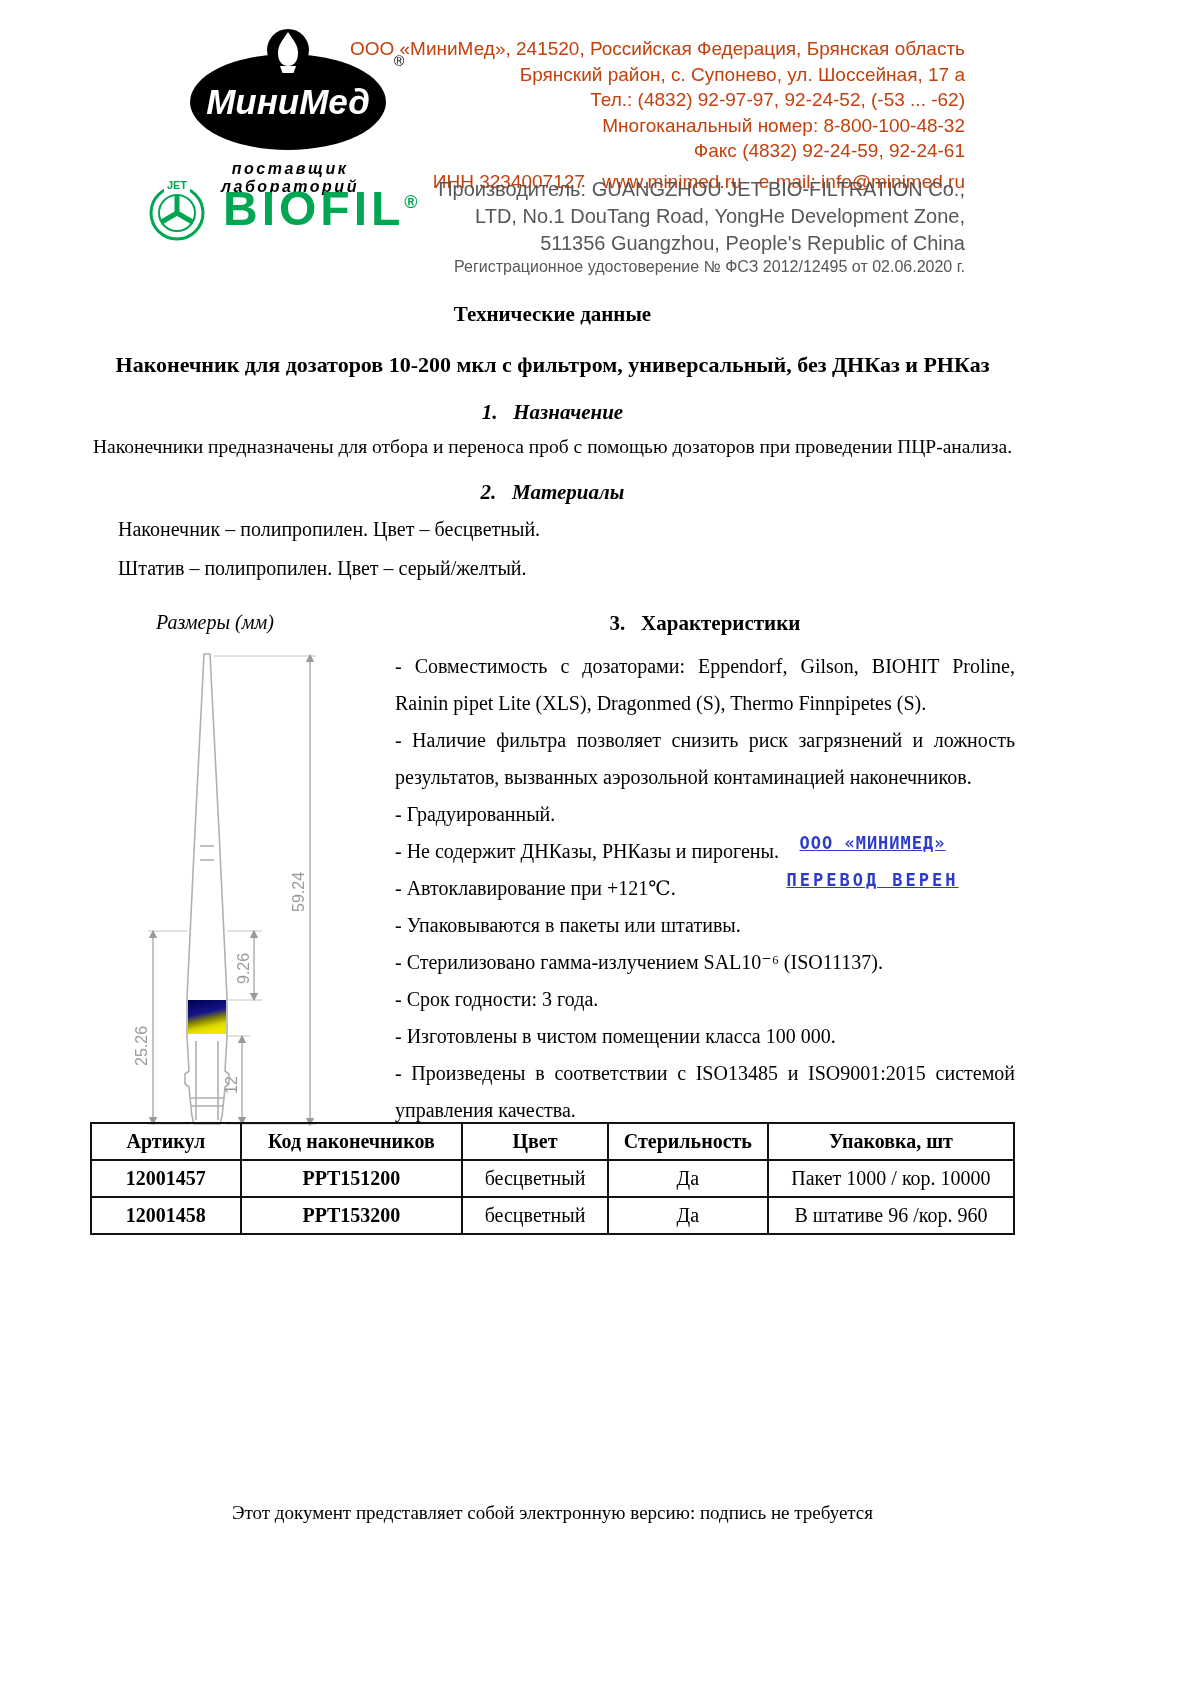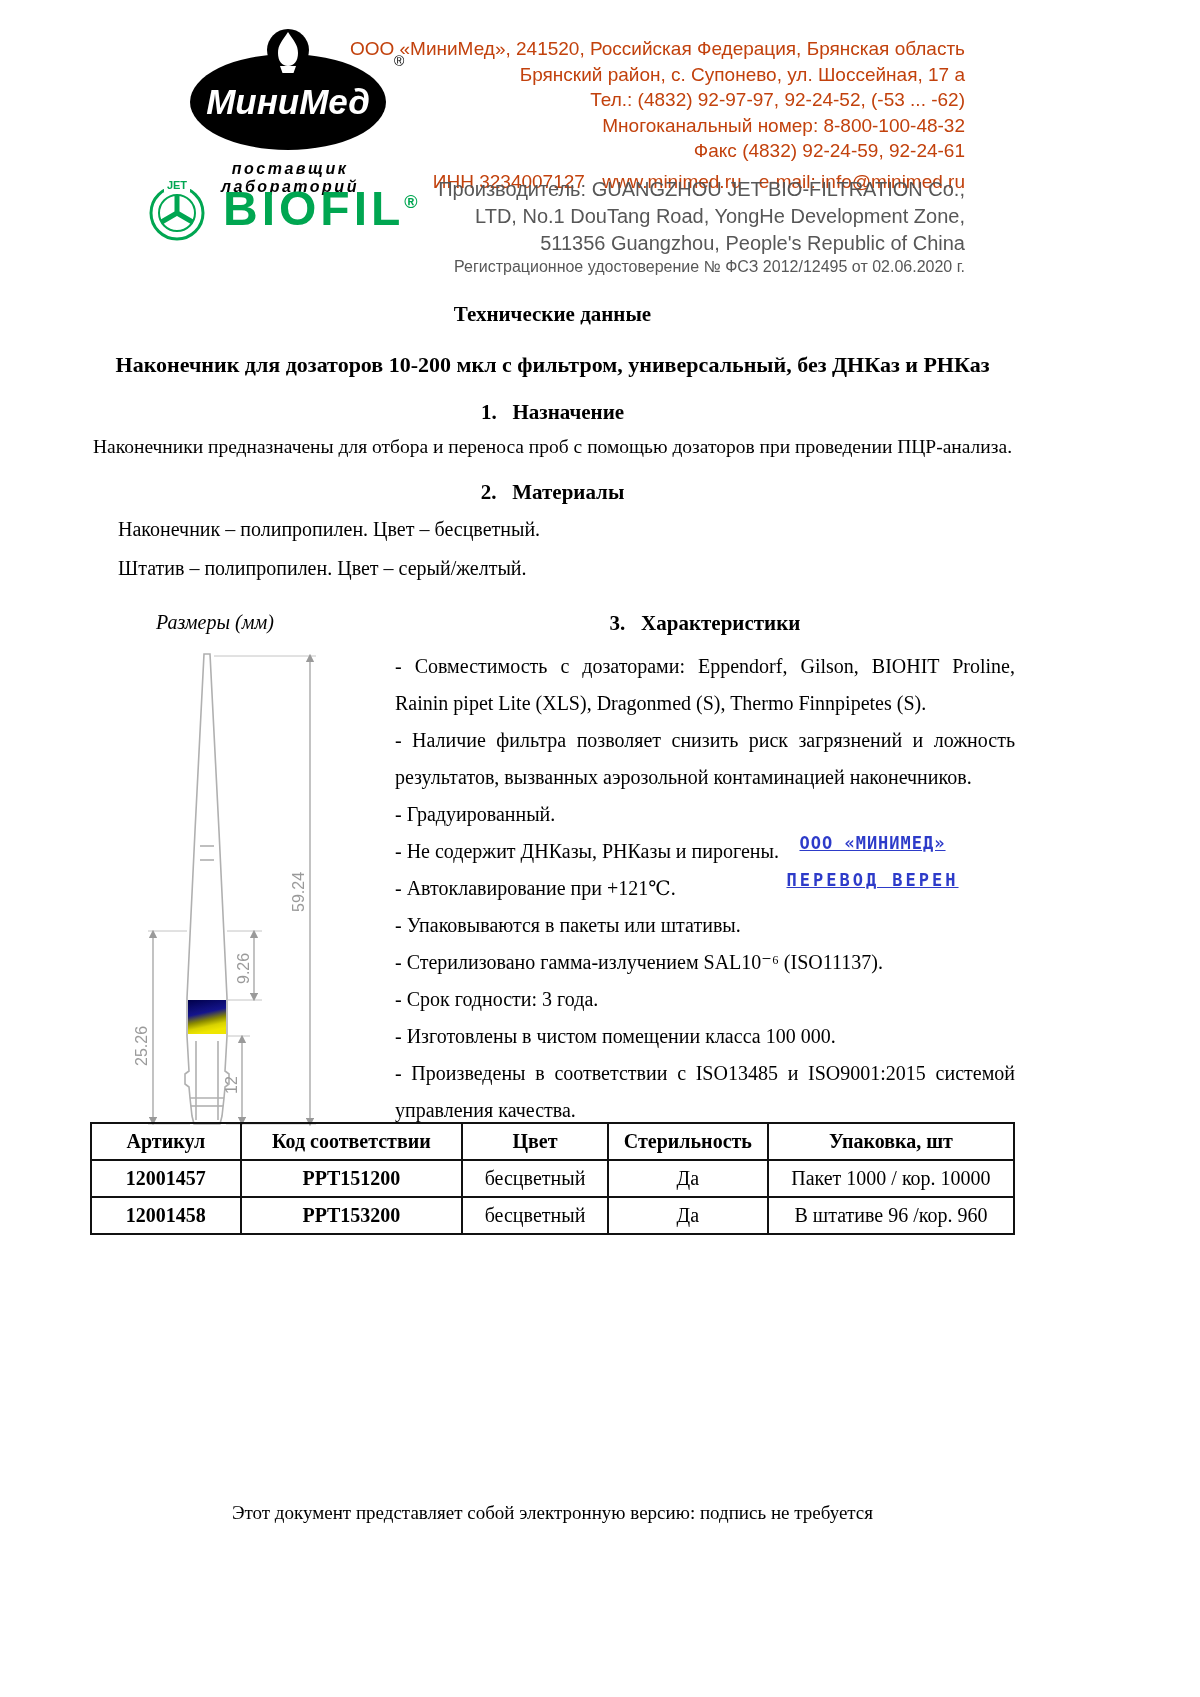--- a/index.html
+++ b/index.html
@@ -38,21 +38,21 @@
   .registration {
     position:absolute; top:258px; right:235px;
     font-family:"Liberation Sans","DejaVu Sans",sans-serif;
     color:#575757; font-size:16px;
   }
 
   
   .main { position:absolute; left:90px; top:302px; width:925px; font-size:20px; }
   .tech-title { text-align:center; font-weight:bold; font-size:21px; }
   .product-title { text-align:center; font-weight:bold; font-size:22px; margin-top:25px; white-space:nowrap; }
-  .num-heading { text-align:center; font-weight:bold; font-size:21px; margin-top:22px; white-space:pre; }
+  .num-heading { text-align:center; font-weight:bold; font-size:21px; margin-top:22px; white-space:pre;font-style:italic; }
   .purpose-text { text-align:center; font-size:19.5px; margin-top:11px; white-space:nowrap; }
   .materials { margin-top:8px; }
   .materials p { padding-left:28px; margin-top:10px; line-height:29px; }
 
   .columns { display:flex; margin-top:28px; }
   .col-left { width:305px; }
   .dims-label { font-style:italic; font-size:20px; text-align:center; width:200px; margin-left:25px; }
   .drawing { display:block; margin:12px 0 0 40px; }
   .col-right { position:relative; width:620px; }
   .char-heading { text-align:center; font-weight:bold; font-size:21px; white-space:pre; margin-bottom:12px; }
@@ -228,21 +228,21 @@
     <colgroup>
       <col style="width:150px">
         <col style="width:222px">
         <col style="width:146px">
         <col style="width:160px">
         <col style="width:247px">
     </colgroup>
     <thead>
       <tr>
         <th>Артикул</th>
-        <th>Код соответствии</th>
+        <th>Код наконечников</th>
         <th>Цвет</th>
         <th>Стерильность</th>
         <th>Упаковка, шт</th>
       </tr>
     </thead>
     <tbody>
       <tr>
         <td>12001457</td>
         <td>PPT151200</td>
         <td>бесцветный</td>

